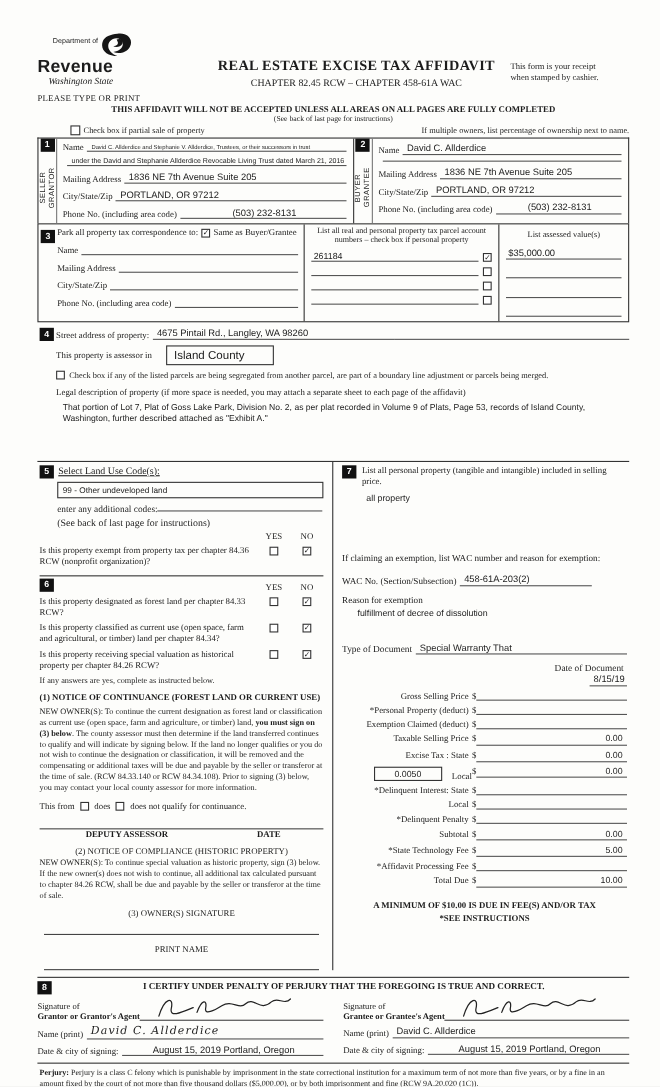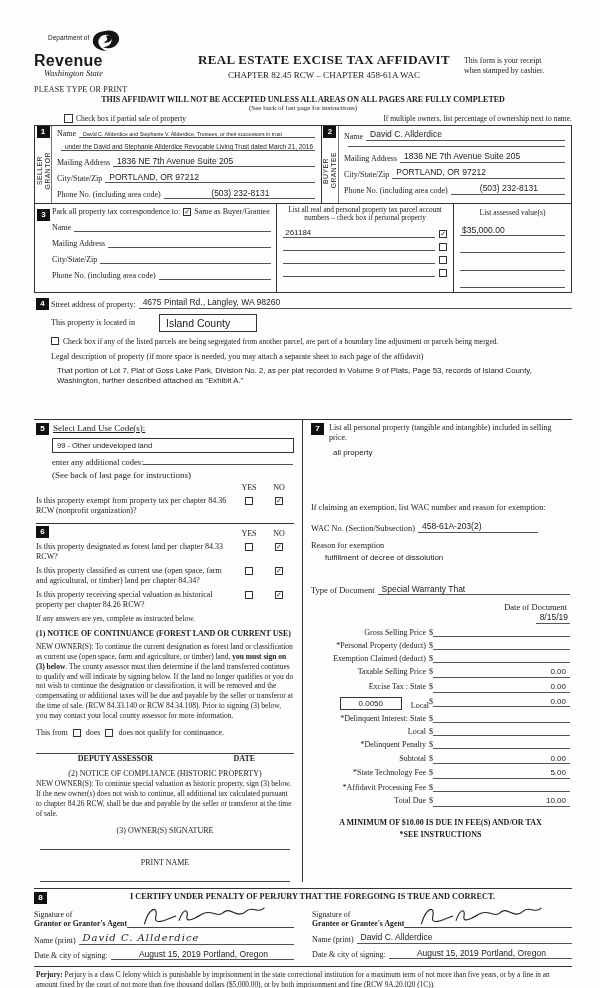--- a/index.html
+++ b/index.html
@@ -61,21 +61,21 @@
   .parcel-head { font-size:7.3px; text-align:center; line-height:1.15; }
   .parcel-row { display:flex; align-items:flex-end; gap:4px; margin-top:5px; }
   .parcel-line { flex:1; border-bottom:1px solid #555; font-size:8px; padding-left:2px; }
   .assessed-head { font-size:7.6px; text-align:center; margin-top:2px; }
   .assessed-row { border-bottom:1px solid #555; font-size:8.5px; margin-top:7.5px; min-height:10px; padding-left:2px; }
 
   
   .sec4 { display:flex; padding:4px 0 6px 2px; }
   .sec4-rail { width:15px; padding-top:1px; }
   .sec4-body { flex:1; }
-  .county-box { display:inline-block; border:1px solid #333; font-size:10.5px; padding:2px 26px 2px 6px; margin-left:24px; font-family:"Liberation Sans",sans-serif; }
+  .county-box { display:inline-block; border:1px solid #333; font-size:10.5px; padding:2px 26px 2px 6px; margin-left:13px; font-family:"Liberation Sans",sans-serif; }
   .seg-row { display:flex; gap:4px; align-items:center; margin-top:5px; font-size:7.6px; }
   .legal-label { margin-top:6px; font-size:8px; }
   .legal-text { margin:5px 0 0 6px; font-size:7.8px; line-height:1.35; width:92%; }
 
   
   .sec567 { display:grid; grid-template-columns:1fr 1fr; border-top:1px solid #333; margin-top:26px; }
   .col56 { border-right:1px solid #333; padding:3px 8px 0 2px; }
   .col7 { padding:3px 2px 0 8px; }
   .sec5-head { display:flex; gap:4px; align-items:flex-start; }
   .landuse-label { text-decoration:underline; font-size:9px; }
@@ -283,21 +283,21 @@
     <div class="sec4-rail">
       <span class="badge">4</span>
     </div>
     <div class="sec4-body">
       <div class="fline" style="margin-top:0;">
         <span class="flabel">Street address of property:</span>
         <span class="fval val" style="flex:none; width:220px;">4675 Pintail Rd., Langley, WA 98260</span>
         <span class="fval"></span>
       </div>
       <div style="display:flex; align-items:center; margin-top:5px;">
-        <span>This property is located in</span>
+        <span>This property is assessor in</span>
         <span class="county-box">Island County</span>
       </div>
       <div class="seg-row">
         <span class="cb cb-sm"></span>
         <span>Check box if any of the listed parcels are being segregated from another parcel, are part of a boundary line adjustment or parcels being merged.</span>
       </div>
       <div class="legal-label">Legal description of property (if more space is needed, you may attach a separate sheet to each page of the affidavit)</div>
       <div class="legal-text val">That portion of Lot 7, Plat of Goss Lake Park, Division No. 2, as per plat recorded in Volume 9 of Plats, Page 53, records of Island County, Washington, further described attached as "Exhibit A."</div>
     </div>
   </div>

